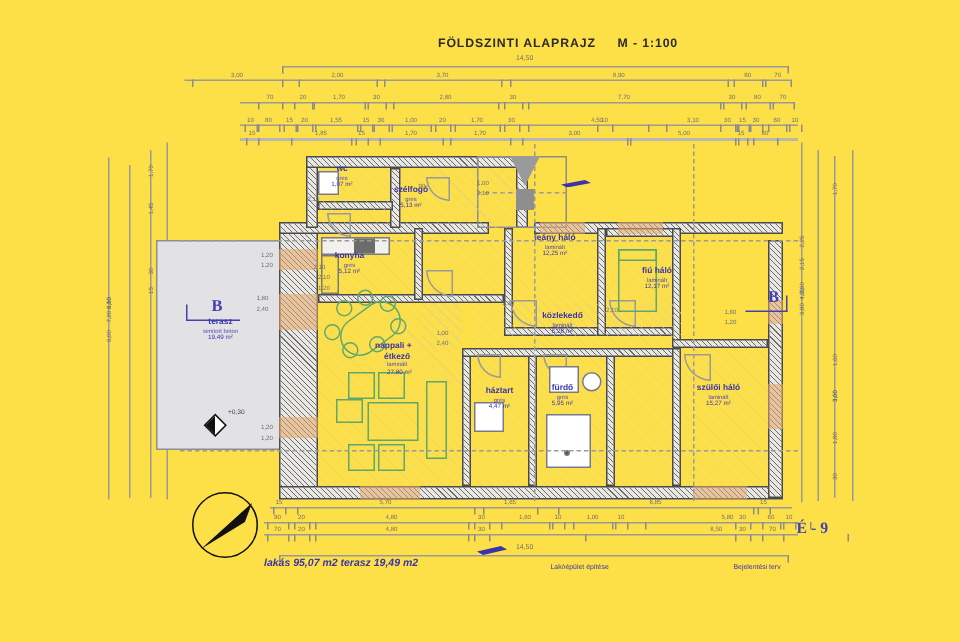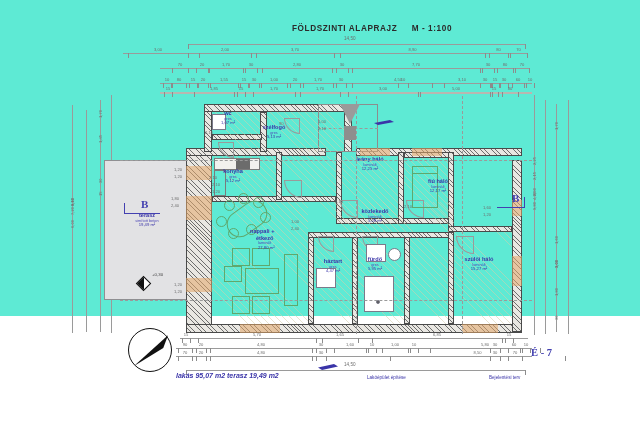--- a/index.html
+++ b/index.html
@@ -1,18 +1,18 @@
 <!DOCTYPE html>
 <html><head>
 <meta charset="utf-8">
 <style>
   html,body{margin:0;padding:0;background:#ffffff;}
   body{width:640px;height:428px;overflow:hidden;
        font-family:"Liberation Sans",sans-serif;color:#333;}
-  #sheet{position:relative;width:640px;height:316px;background:#5eead4;}
+  #sheet{position:relative;width:640px;height:428px;background:#fde047;}
 
   
   .abs{position:absolute;}
 
   
   .title{font-size:8.2px;font-weight:bold;letter-spacing:.6px;color:#2b2b2b;white-space:nowrap;}
 
   
   .dimline{position:absolute;background:#9a9a9a;height:1px;}
   .dimline.v{width:1px;height:auto;}
@@ -549,15 +549,15 @@
       <div class="tick" style="left: 522px; top: 356px;"></div>
     </div>
 
   <div class="compass" style="left:128px;top:328px;width:44px;height:44px;"></div>
   <div class="abs" style="left:134px;top:334px;width:34px;height:32px;background:#111;
        clip-path:polygon(0 100%,100% 4%,86% 44%);"></div>
 
   <div class="foot it" style="left:176px;top:372px;">lakás  95,07 m2  terasz 19,49 m2</div>
   <div class="foot sm" style="left:367px;top:375px;">Lakóépület építése</div>
   <div class="foot sm" style="left:489px;top:375px;">Bejelentési terv</div>
-  <div class="sheetno" style="left:531px;top:347px;">É - 7</div>
+  <div class="sheetno" style="left:531px;top:347px;">É - 9</div>
 
 </div>
 
 </body></html>

